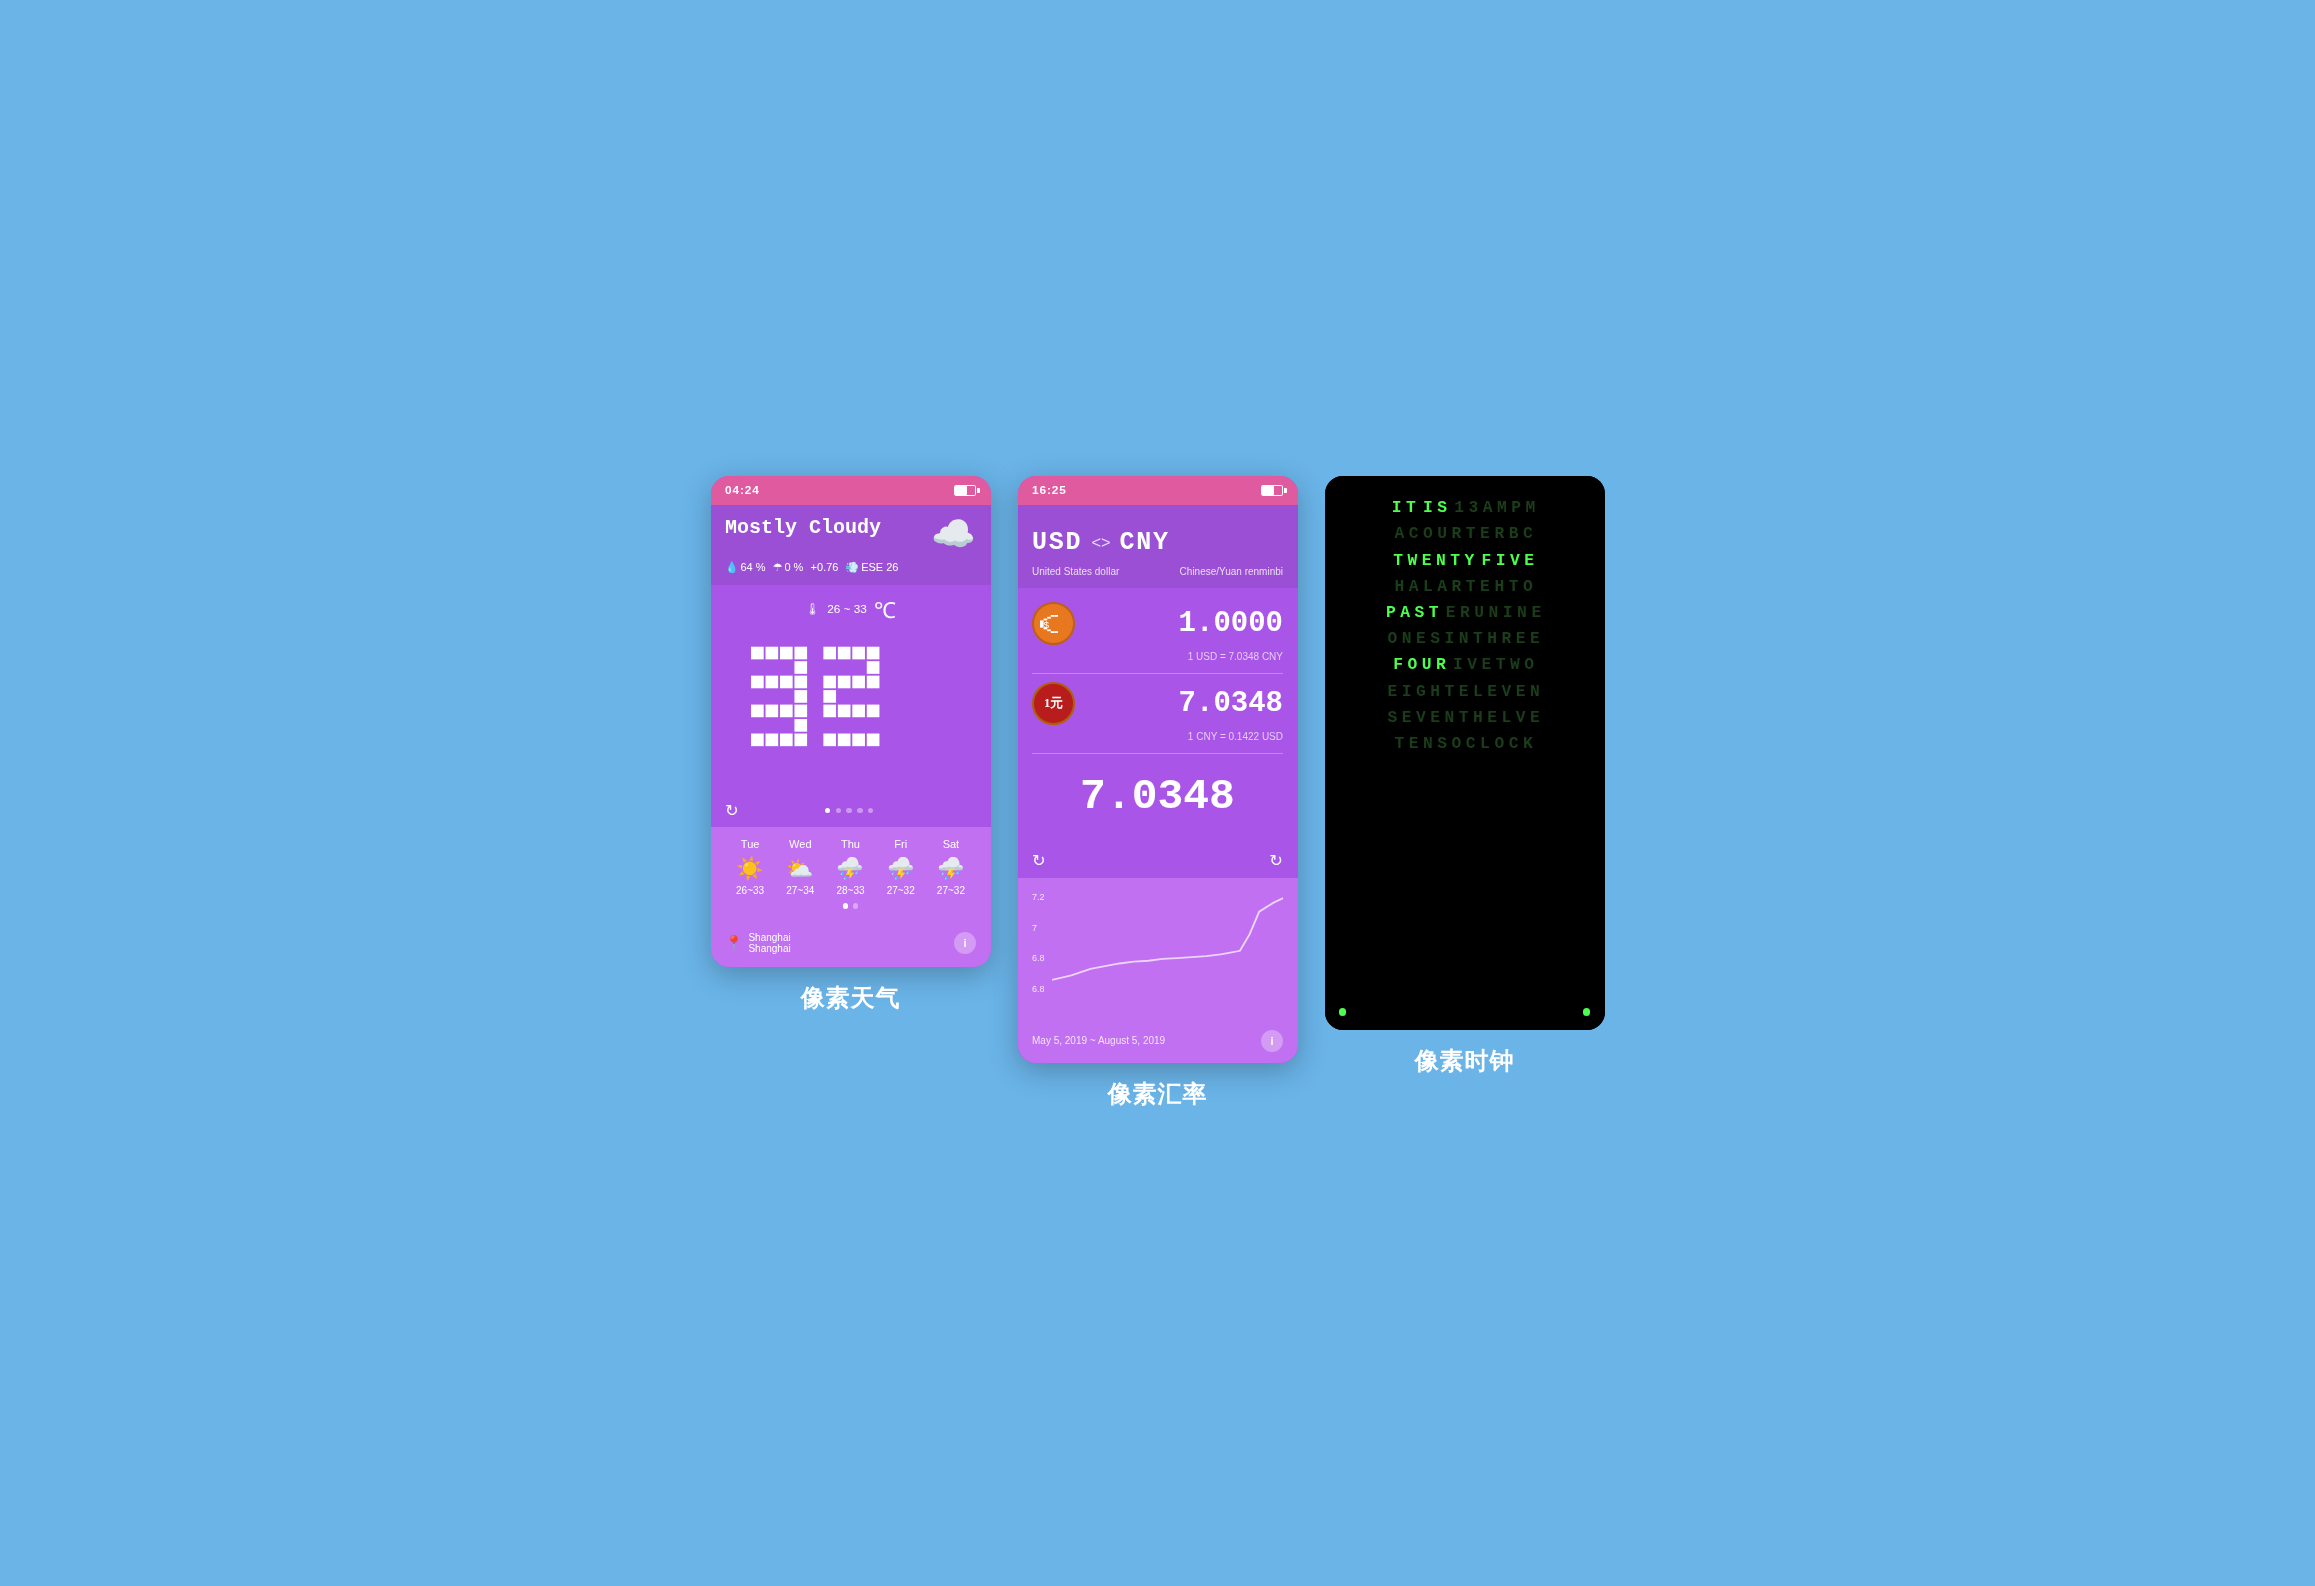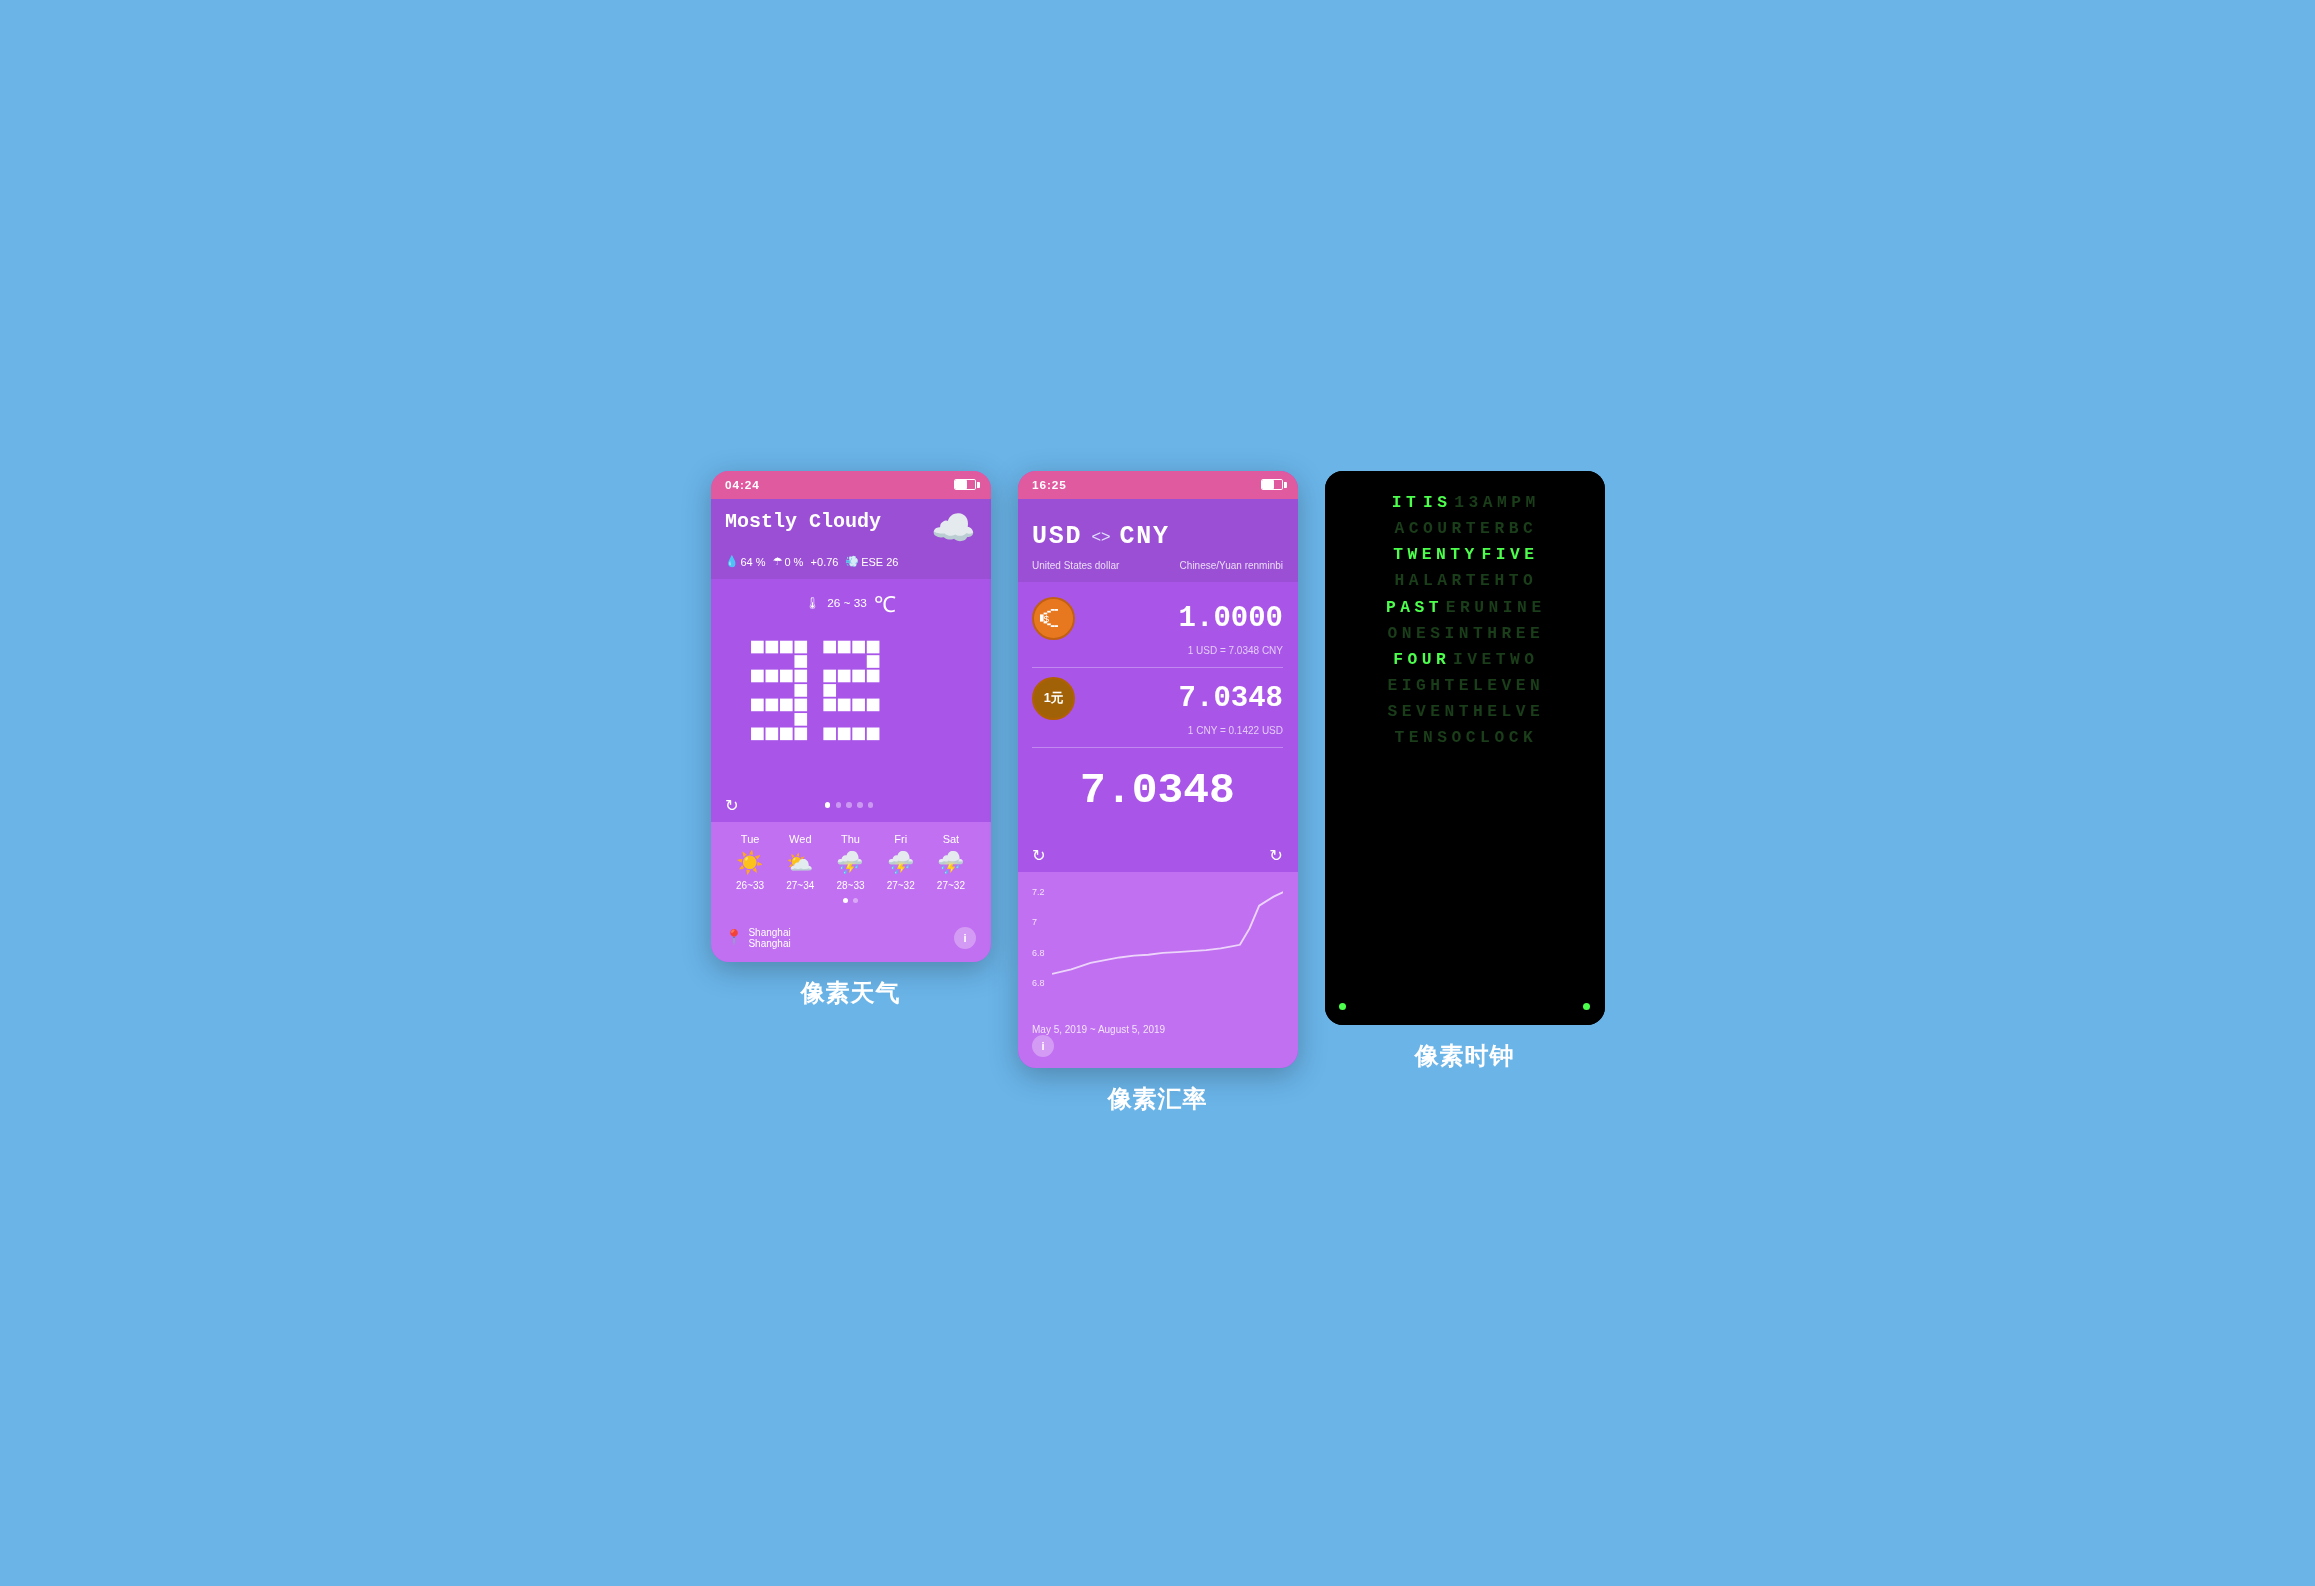--- a/index.html
+++ b/index.html
@@ -278,22 +278,23 @@
       align-items: center;
       justify-content: center;
       font-size: 18px;
       flex-shrink: 0;
     }
     .coin-usd {
       background: #e87820;
       border: 2.7px solid #c06010;
     }
     .coin-cny {
-      background: #a16207;
+      background: #b91c1c;
       border: 2.7px solid #b06000;
+      font-family: Liberation Serif, serif;
     }
     .exchange-value {
       color: white;
       font-size: 29px;
       font-weight: bold;
       font-family: 'Courier New', monospace;
       text-align: right;
       flex: 1;
     }
     .exchange-rate-text {
@@ -328,21 +329,21 @@
     }
     .chart-label {
       color: rgba(255,255,255,0.8);
       font-size: 9px;
     }
     .currency-footer {
       background: #c070f0;
       padding: 7.2px 14.5px 11px;
       display: flex;
       justify-content: space-between;
-      flex-direction: column;
+      align-items: center;
     }
     .date-range {
       color: rgba(255,255,255,0.8);
       font-size: 10px;
     }
 
     
     .clock-phone {
       background: #000;
       width: 280px;

